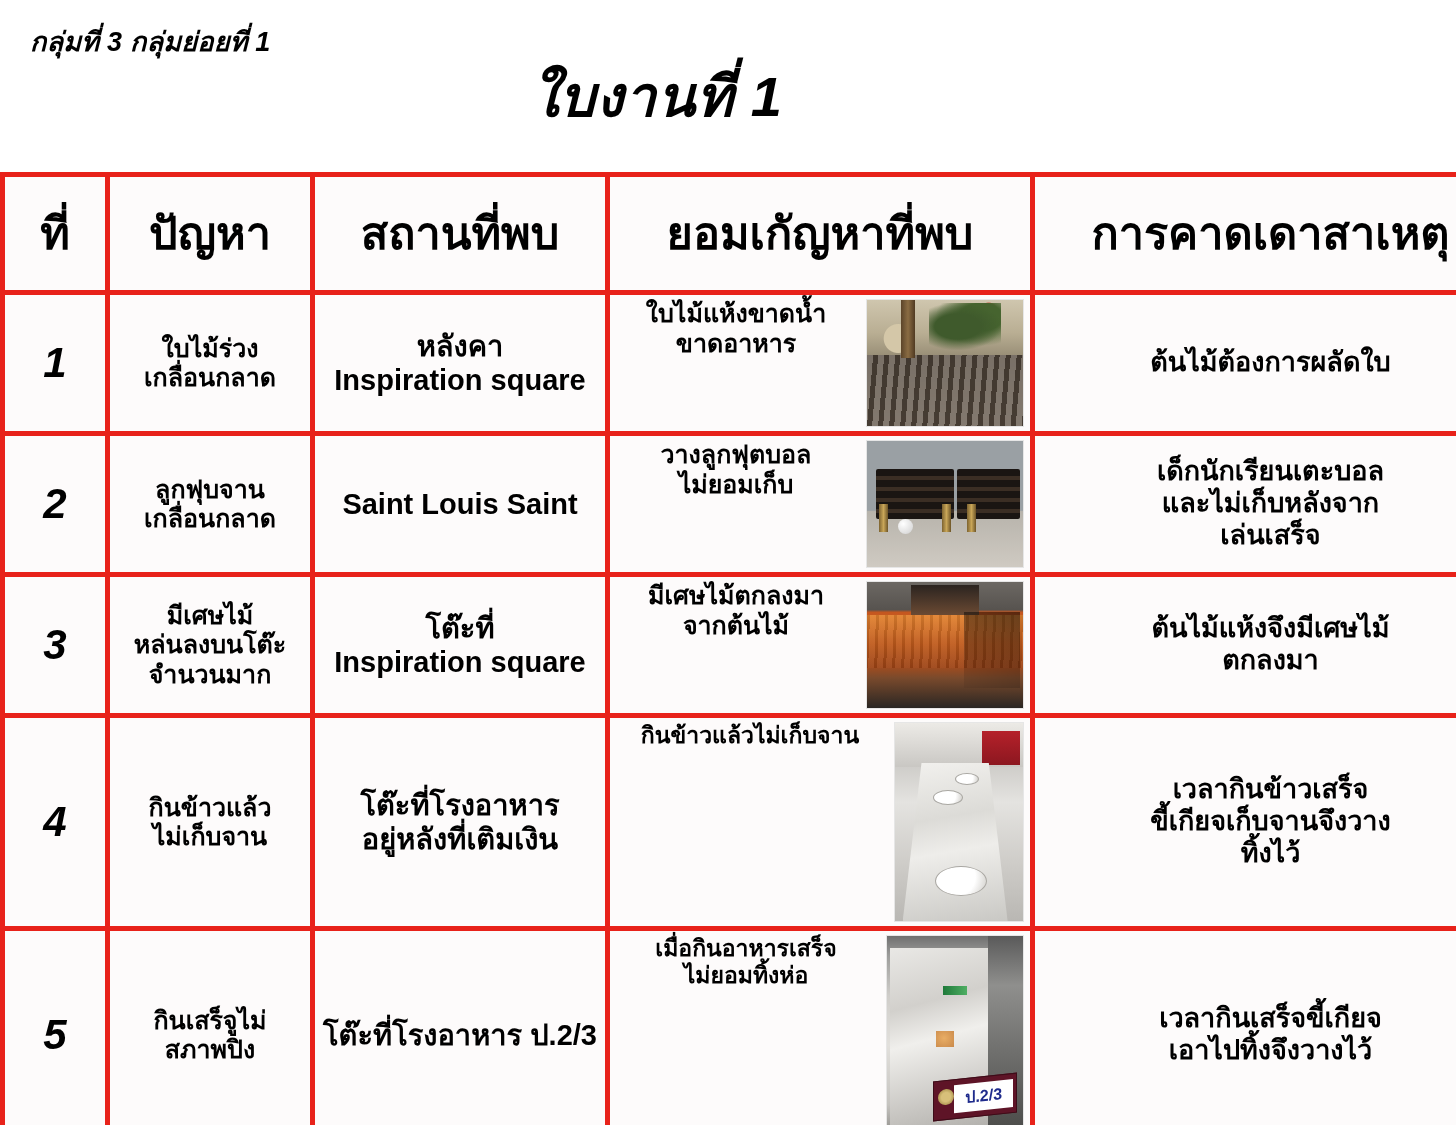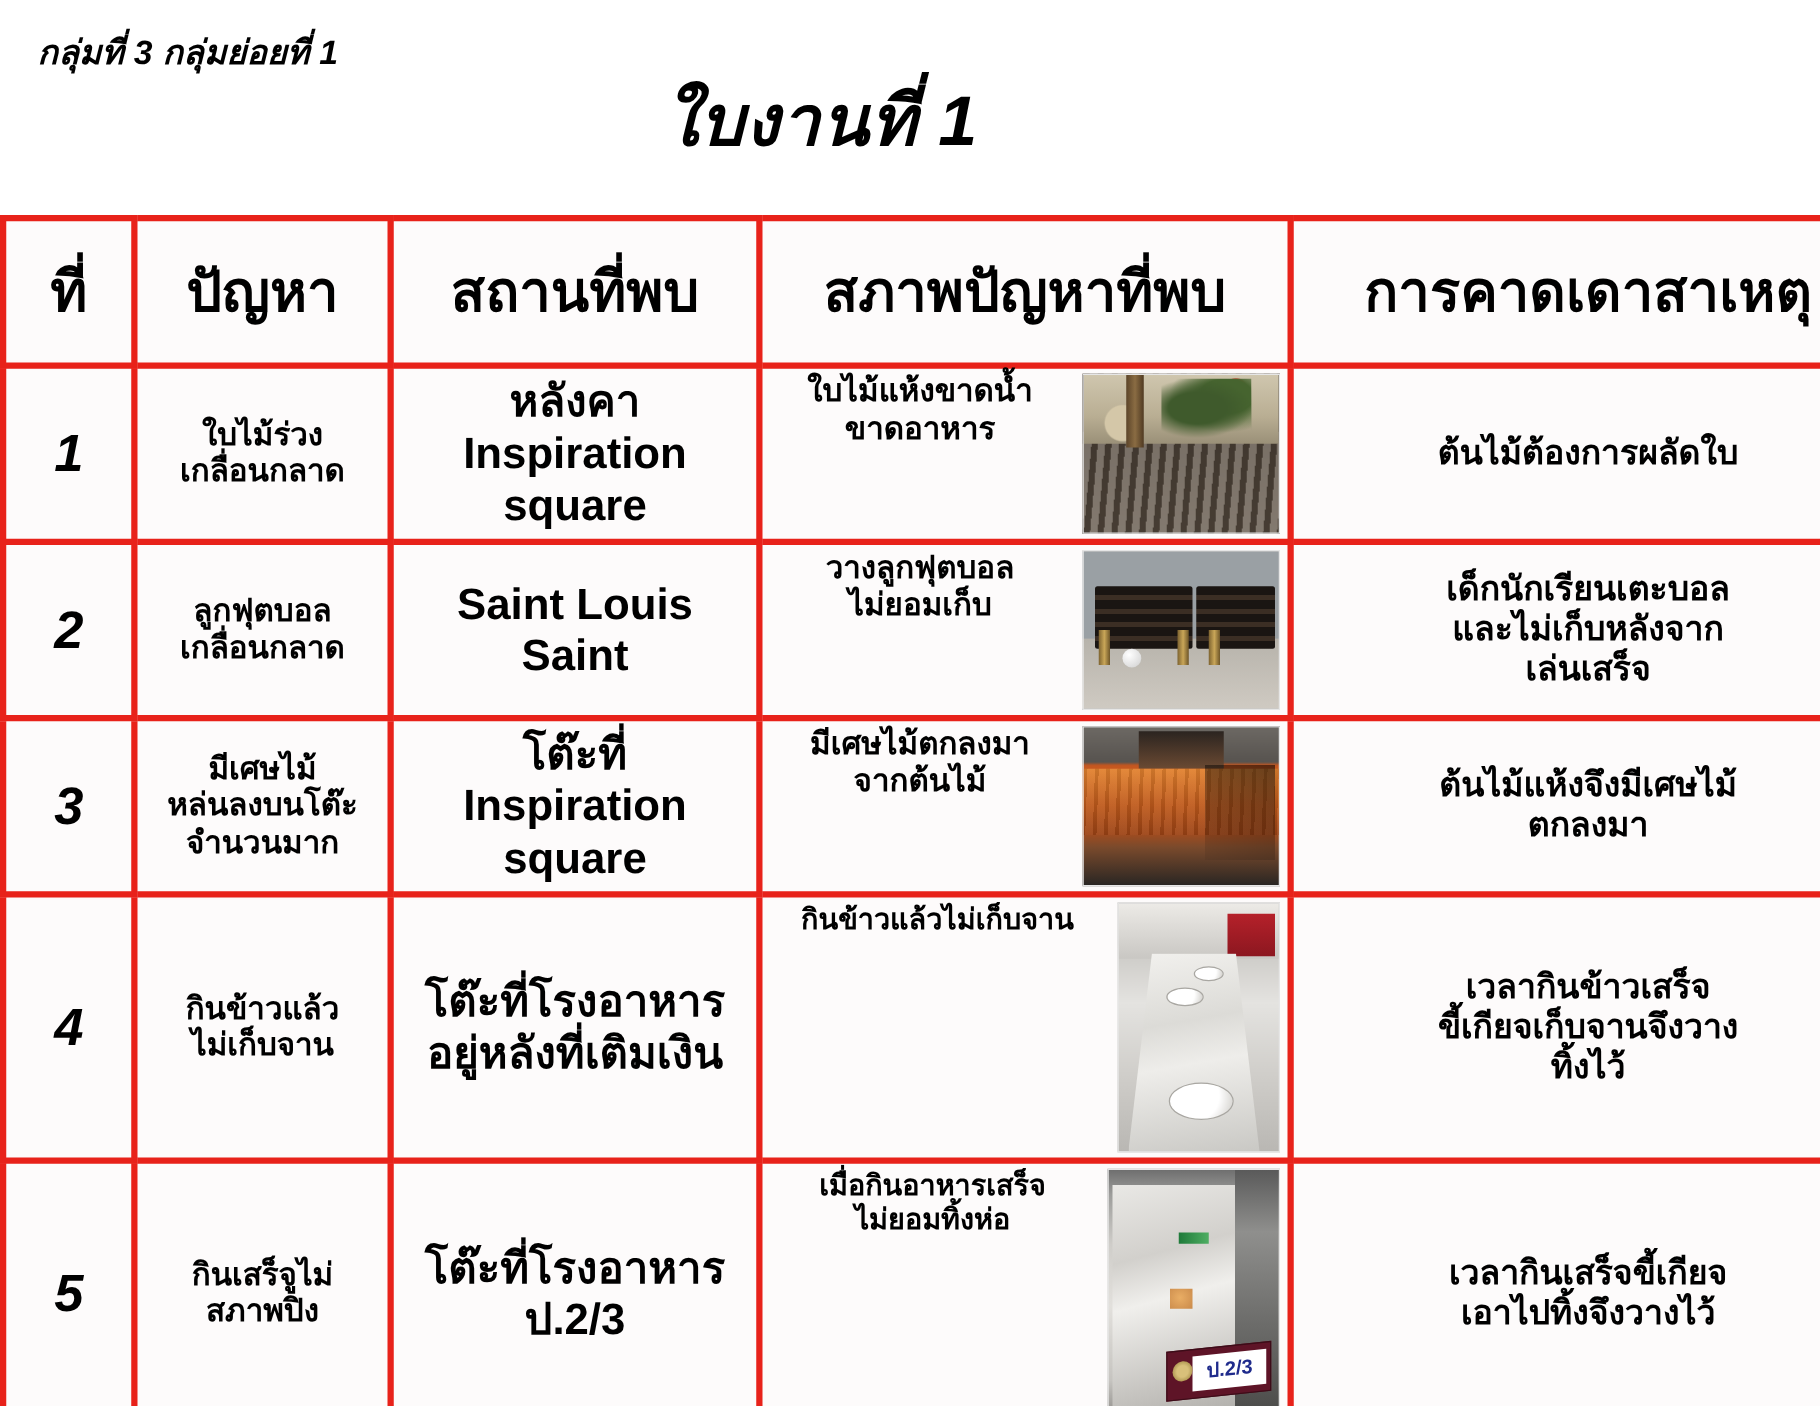--- a/index.html
+++ b/index.html
@@ -94,21 +94,21 @@
     font-size: 25px;
     font-weight: bold;
     line-height: 1.18;
     white-space: pre-line;
     text-align: center;
   }
   td.cause .cell-txt {
     font-size: 27px;
   }
   td.place .cell-txt {
-    font-size: 35px;
+    font-size: 29px;
   }
 
   
   .cond-inner {
     display: flex;
     align-items: flex-start;
     justify-content: center;
     gap: 10px;
     width: 100%;
   }
@@ -284,21 +284,21 @@
           <col class="c-prob">
           <col class="c-place">
           <col class="c-cond">
           <col class="c-cause">
       </colgroup>
       <thead>
         <tr>
           <th>ที่</th>
           <th>ปัญหา</th>
           <th>สถานที่พบ</th>
-          <th>สภาพปัญหาที่พบ</th>
+          <th>ยอมเกัญหาที่พบ</th>
           <th>การคาดเดาสาเหตุ</th>
         </tr>
       </thead>
       <tbody>
 
         <tr style="height:140px">
           <td class="row-no">1</td>
           <td>
             <div class="cell-txt">ใบไม้ร่วง
 เกลื่อนกลาด</div>
@@ -319,21 +319,21 @@
             </div>
           </td>
           <td class="cause">
             <div class="cell-txt">ต้นไม้ต้องการผลัดใบ</div>
           </td>
         </tr>
 
         <tr style="height:140px">
           <td class="row-no">2</td>
           <td>
-            <div class="cell-txt">ลูกฟุตบอล
+            <div class="cell-txt">ลูกฟุบจาน
 เกลื่อนกลาด</div>
           </td>
           <td class="place">
             <div class="cell-txt">Saint Louis Saint</div>
           </td>
           <td>
             <div class="cond-inner">
               <div class="cond-text">วางลูกฟุตบอล
 ไม่ยอมเก็บ</div>
               <div class="photo ph-bench">

